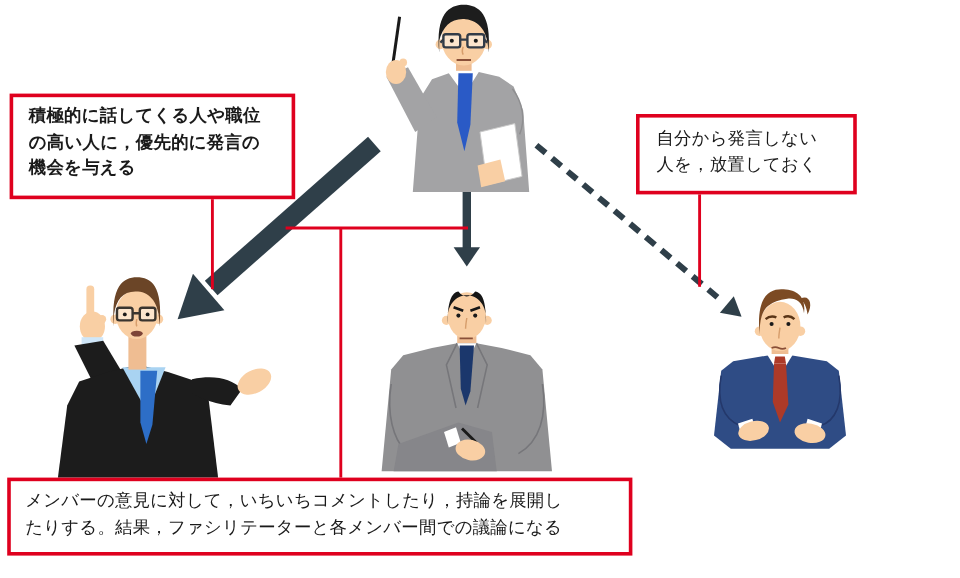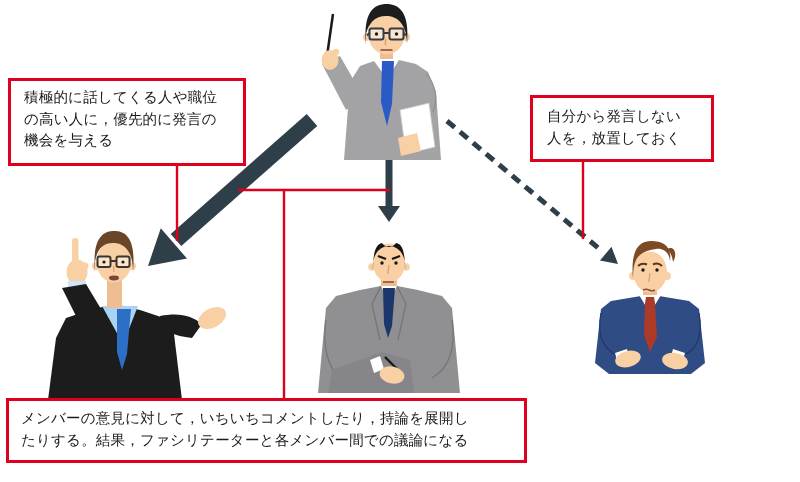--- a/index.html
+++ b/index.html
@@ -8,21 +8,21 @@
     font-family:"Liberation Sans","DejaVu Sans",sans-serif;
   }
   .layer{position:absolute;left:0;top:0;}
   .fig{position:absolute;}
   .note{
     position:absolute;box-sizing:border-box;background:#ffffff;
     border:3px solid #df001e;color:#1a1a1a;
     font-size:14.5px;line-height:21.5px;letter-spacing:0.2px;
     white-space:pre-line;z-index:30;
   }
-  .note-left{left:8px;top:78px;width:238px;height:88px;padding:6px 6px 6px 13px;}
+  .note-left{left:8px;top:78px;width:238px;height:88px;padding:6px 6px 6px 13px;font-weight:bold;}
   .note-right{left:530px;top:95px;width:184px;height:67px;padding:8px 6px 8px 14px;}
   .note-bottom{left:6px;top:398px;width:521px;height:65px;padding:7px 6px 7px 12px;}
   svg{display:block;}
   .arrow-dark{fill:#2f3f49;}
   .arrow-dark-stroke{stroke:#2f3f49;}
   .red-stroke{stroke:#df001e;}
 </style>
 </head>
 <body>
 

